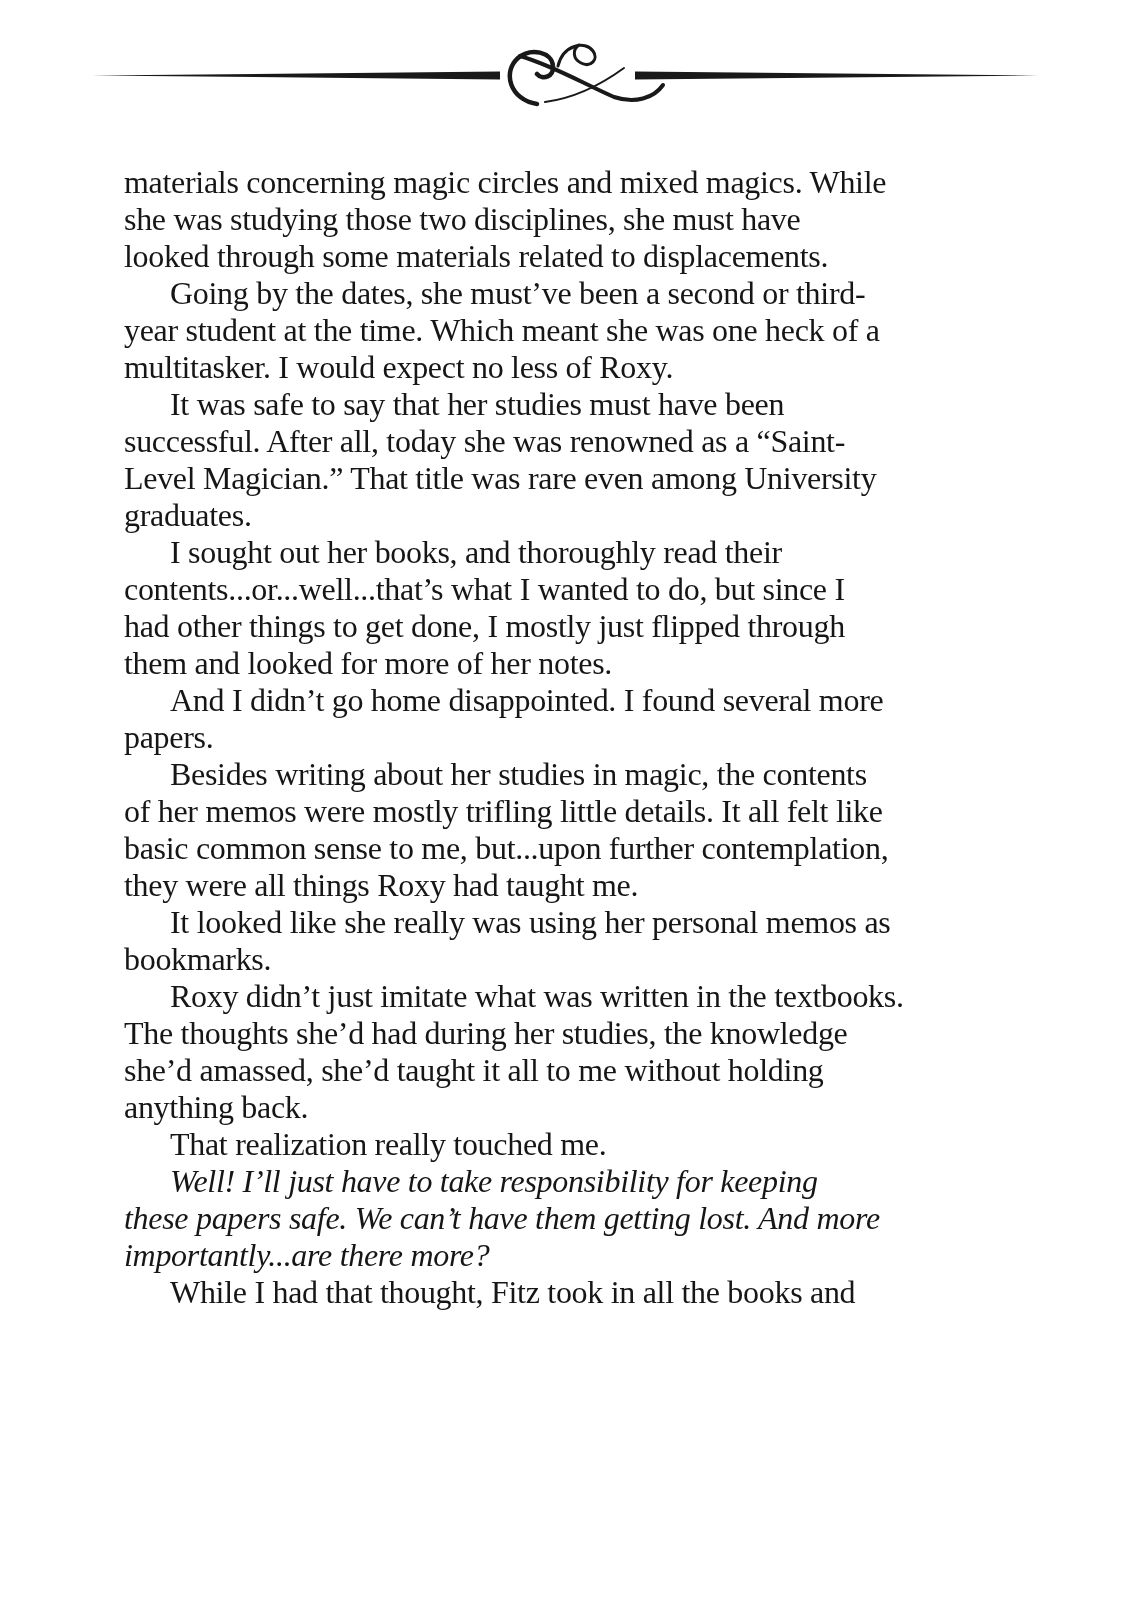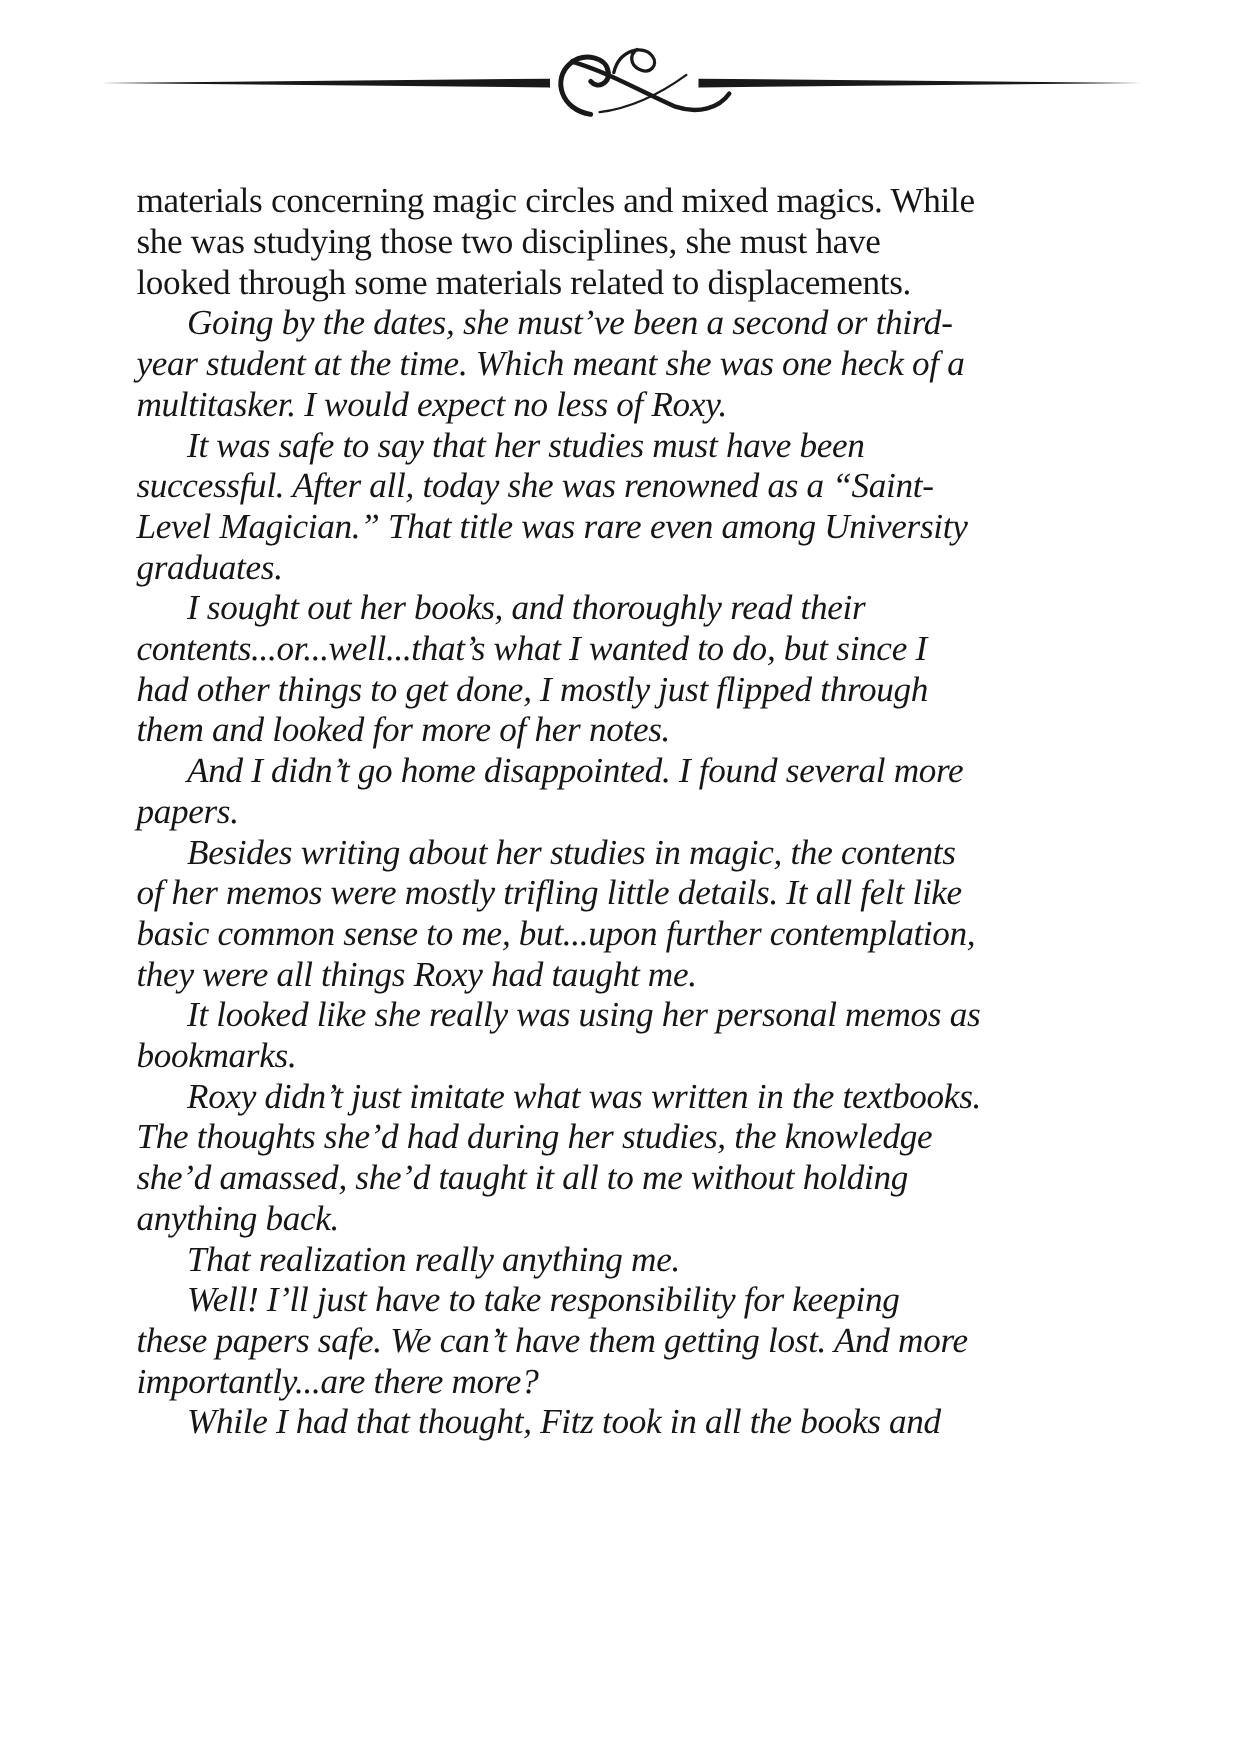--- a/index.html
+++ b/index.html
@@ -29,21 +29,21 @@
     width: 912px;
     color: #161616;
     font-size: 32px;
     line-height: 37px;
     letter-spacing: -0.3px;
   }
   .para {
     margin: 0;
     white-space: pre-line;
   }
-  .para.indent { text-indent: 46px; font-style: italic; }
+  .para.indent { text-indent: 46px; }
   .para.italic { font-style: italic; }
   .footer-divider {
     position: absolute;
     left: 90px;
     top: 1495px;
     width: 950px;
     height: 40px;
   }
   .page-number {
     position: absolute;
@@ -96,21 +96,21 @@
       <p class="para indent">Besides writing about her studies in magic, the contents
 of her memos were mostly trifling little details. It all felt like
 basic common sense to me, but...upon further contemplation,
 they were all things Roxy had taught me.</p>
       <p class="para indent">It looked like she really was using her personal memos as
 bookmarks.</p>
       <p class="para indent">Roxy didn’t just imitate what was written in the textbooks.
 The thoughts she’d had during her studies, the knowledge
 she’d amassed, she’d taught it all to me without holding
 anything back.</p>
-      <p class="para indent">That realization really anything me.</p>
+      <p class="para indent">That realization really touched me.</p>
       <p class="para indent italic">Well! I’ll just have to take responsibility for keeping
 these papers safe. We can’t have them getting lost. And more
 importantly...are there more?</p>
       <p class="para indent">While I had that thought, Fitz took in all the books and</p>
     </main>
 
   <div class="footer-divider">
     <svg width="950" height="40" viewBox="0 0 950 40" xmlns="http://www.w3.org/2000/svg">
       <polygon class="ink" points="8,20.5 411,16.5 411,24.5"></polygon>
       <polygon class="ink" points="545,16.5 545,24.5 950,20.5"></polygon>

